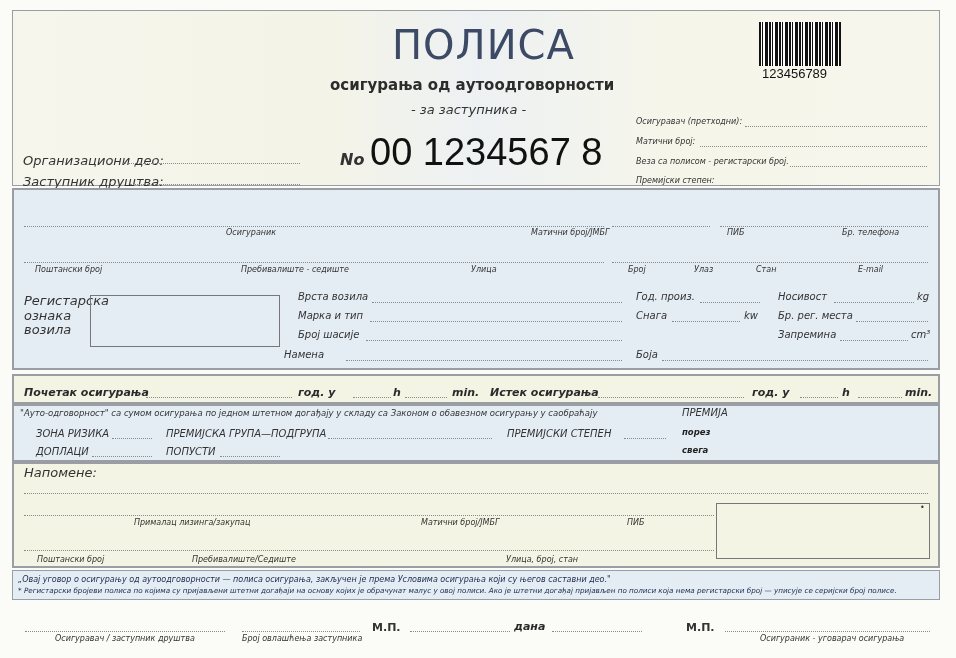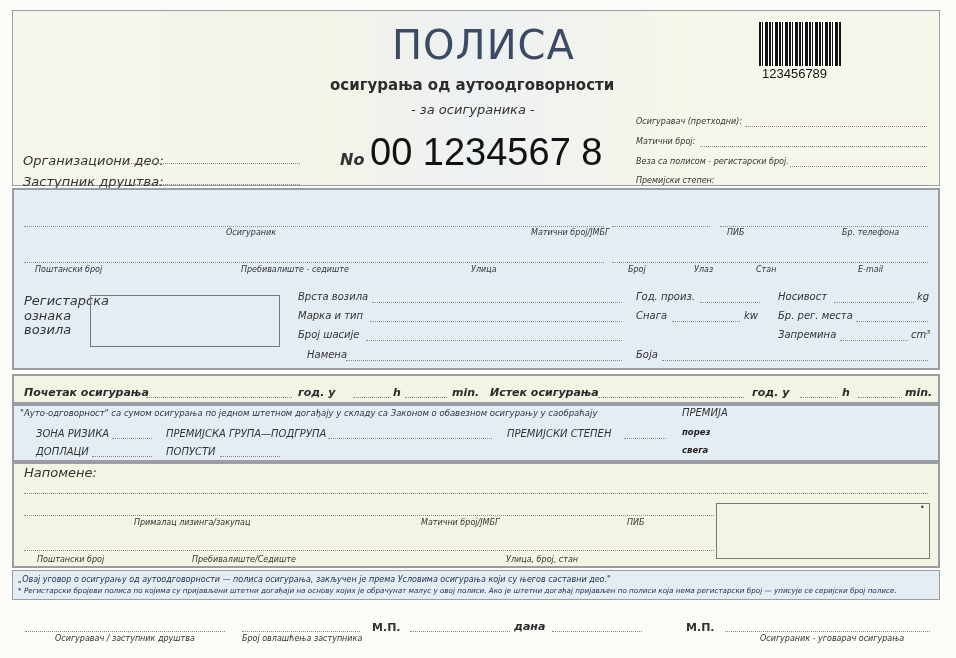--- a/index.html
+++ b/index.html
@@ -25,21 +25,21 @@
   .note { font-size: 8px; font-style: italic; color: #1a2a4a; white-space: nowrap; }
   .mp { font-size: 11px; font-weight: bold; color: #333; }
   .box { position: absolute; border: 1px solid #777; }
 </style>
 </head>
 <body>
 
 <div class="hdr"></div>
 <div class="abs title" style="left:392px;top:22px;">ПОЛИСА</div>
 <div class="abs subtitle" style="left:330px;top:76px;">осигурања од аутоодговорности</div>
-<div class="abs sub2" style="left:411px;top:102px;">- за осигураника -</div>
+<div class="abs sub2" style="left:411px;top:102px;">- за заступника -</div>
 <div class="abs no" style="left:340px;top:150px;">No</div>
 <div class="abs polno" style="left:370px;top:131px;">00 1234567 8</div>
 
 <div class="abs barcode" style="left:759px;top:22px;width:82px;height:44px;"></div>
 <div class="abs bc-text" style="left:762px;top:66px;">123456789</div>
 
 <div class="abs lbl" style="left:23px;top:153px;">Организациони део:</div>
 <div class="dots" style="left:123px;top:163px;width:177px;"></div>
 <div class="abs lbl" style="left:23px;top:174px;">Заступник друштва:</div>
 <div class="dots" style="left:130px;top:184px;width:170px;"></div>
@@ -77,21 +77,21 @@
 <div class="abs lbl" style="left:24px;top:308px;">ознака</div>
 <div class="abs lbl" style="left:24px;top:322px;">возила</div>
 <div class="box" style="left:90px;top:295px;width:190px;height:52px;"></div>
 
 <div class="abs caps" style="left:298px;top:291px;">Врста возила</div>
 <div class="dots" style="left:372px;top:302px;width:250px;"></div>
 <div class="abs caps" style="left:298px;top:310px;">Марка и тип</div>
 <div class="dots" style="left:370px;top:321px;width:252px;"></div>
 <div class="abs caps" style="left:298px;top:329px;">Број шасије</div>
 <div class="dots" style="left:366px;top:340px;width:256px;"></div>
-<div class="abs caps" style="left:307px;top:349px;">Намена</div>
+<div class="abs caps" style="left:284px;top:349px;">Намена</div>
 <div class="dots" style="left:346px;top:360px;width:276px;"></div>
 
 <div class="abs caps" style="left:636px;top:291px;">Год. произ.</div>
 <div class="dots" style="left:700px;top:302px;width:60px;"></div>
 <div class="abs caps" style="left:636px;top:310px;">Снага</div>
 <div class="dots" style="left:672px;top:321px;width:68px;"></div>
 <div class="abs caps" style="left:744px;top:310px;">kw</div>
 <div class="abs caps" style="left:636px;top:349px;">Боја</div>
 <div class="dots" style="left:662px;top:360px;width:266px;"></div>
 

